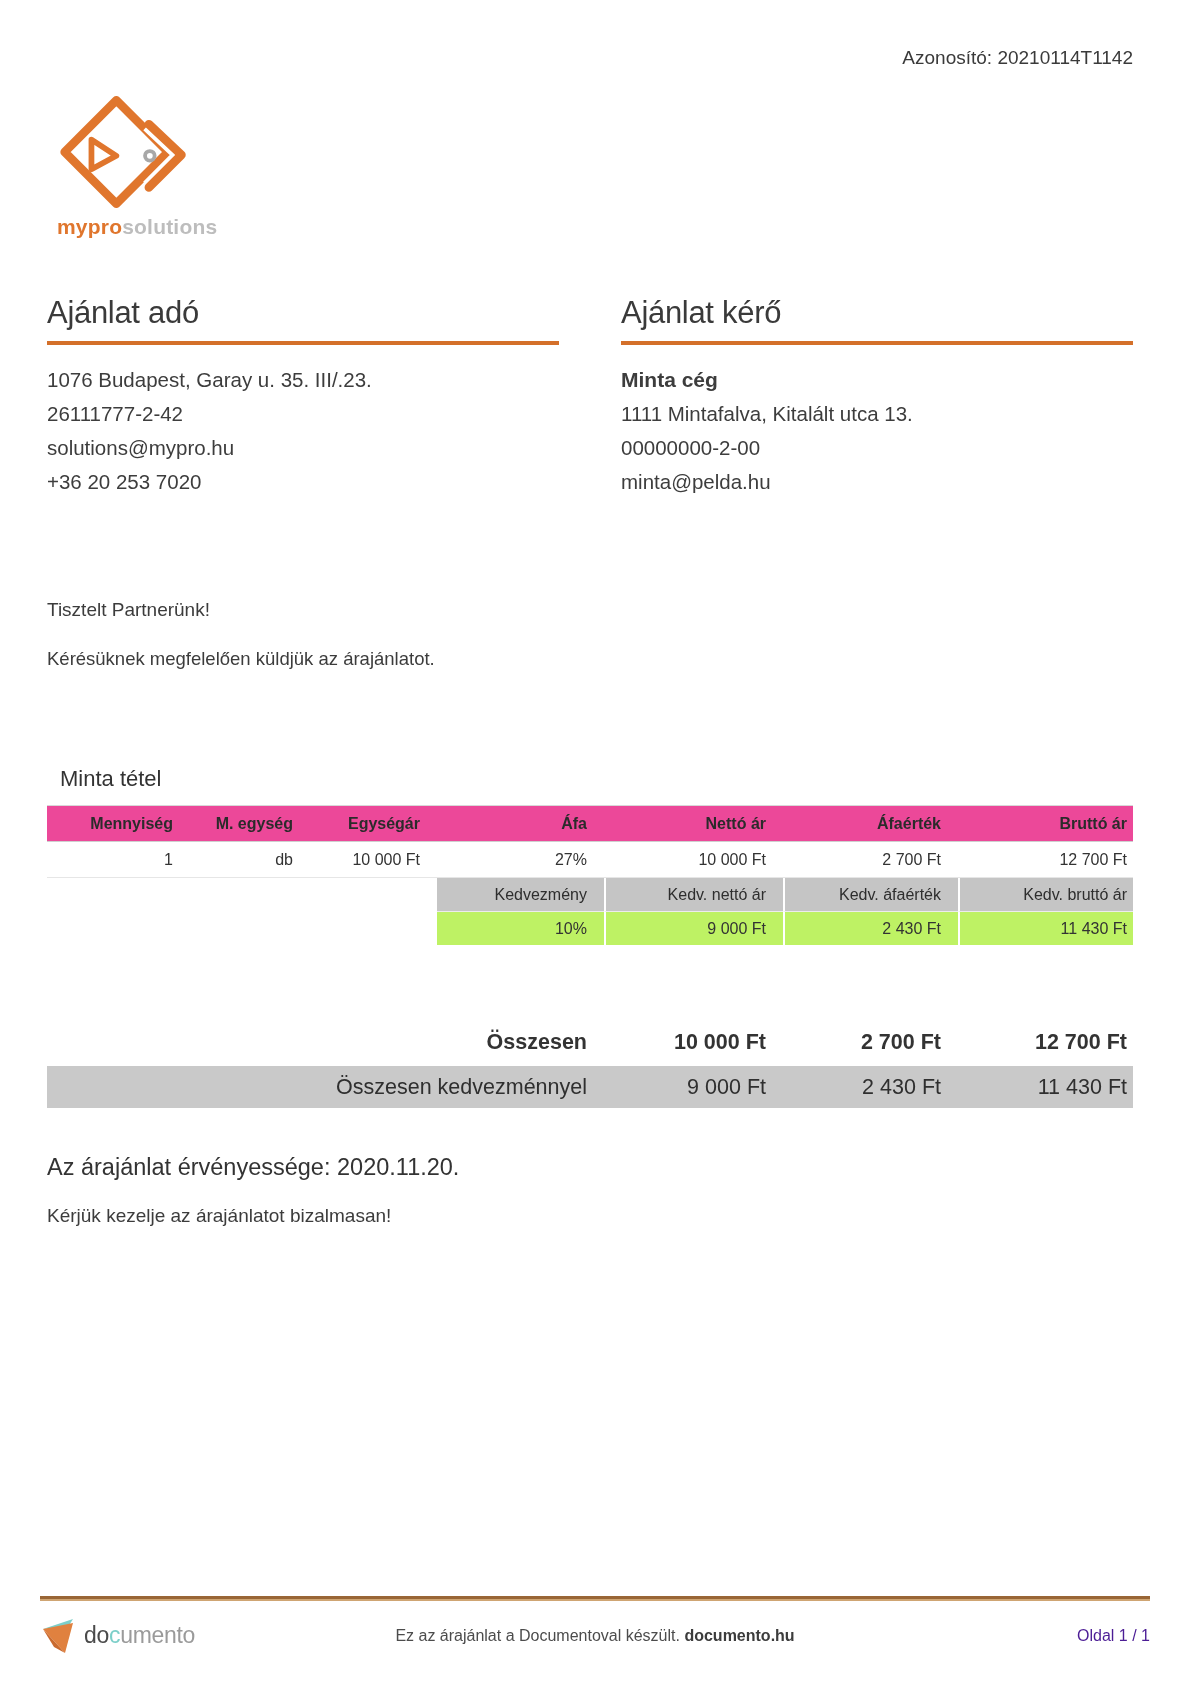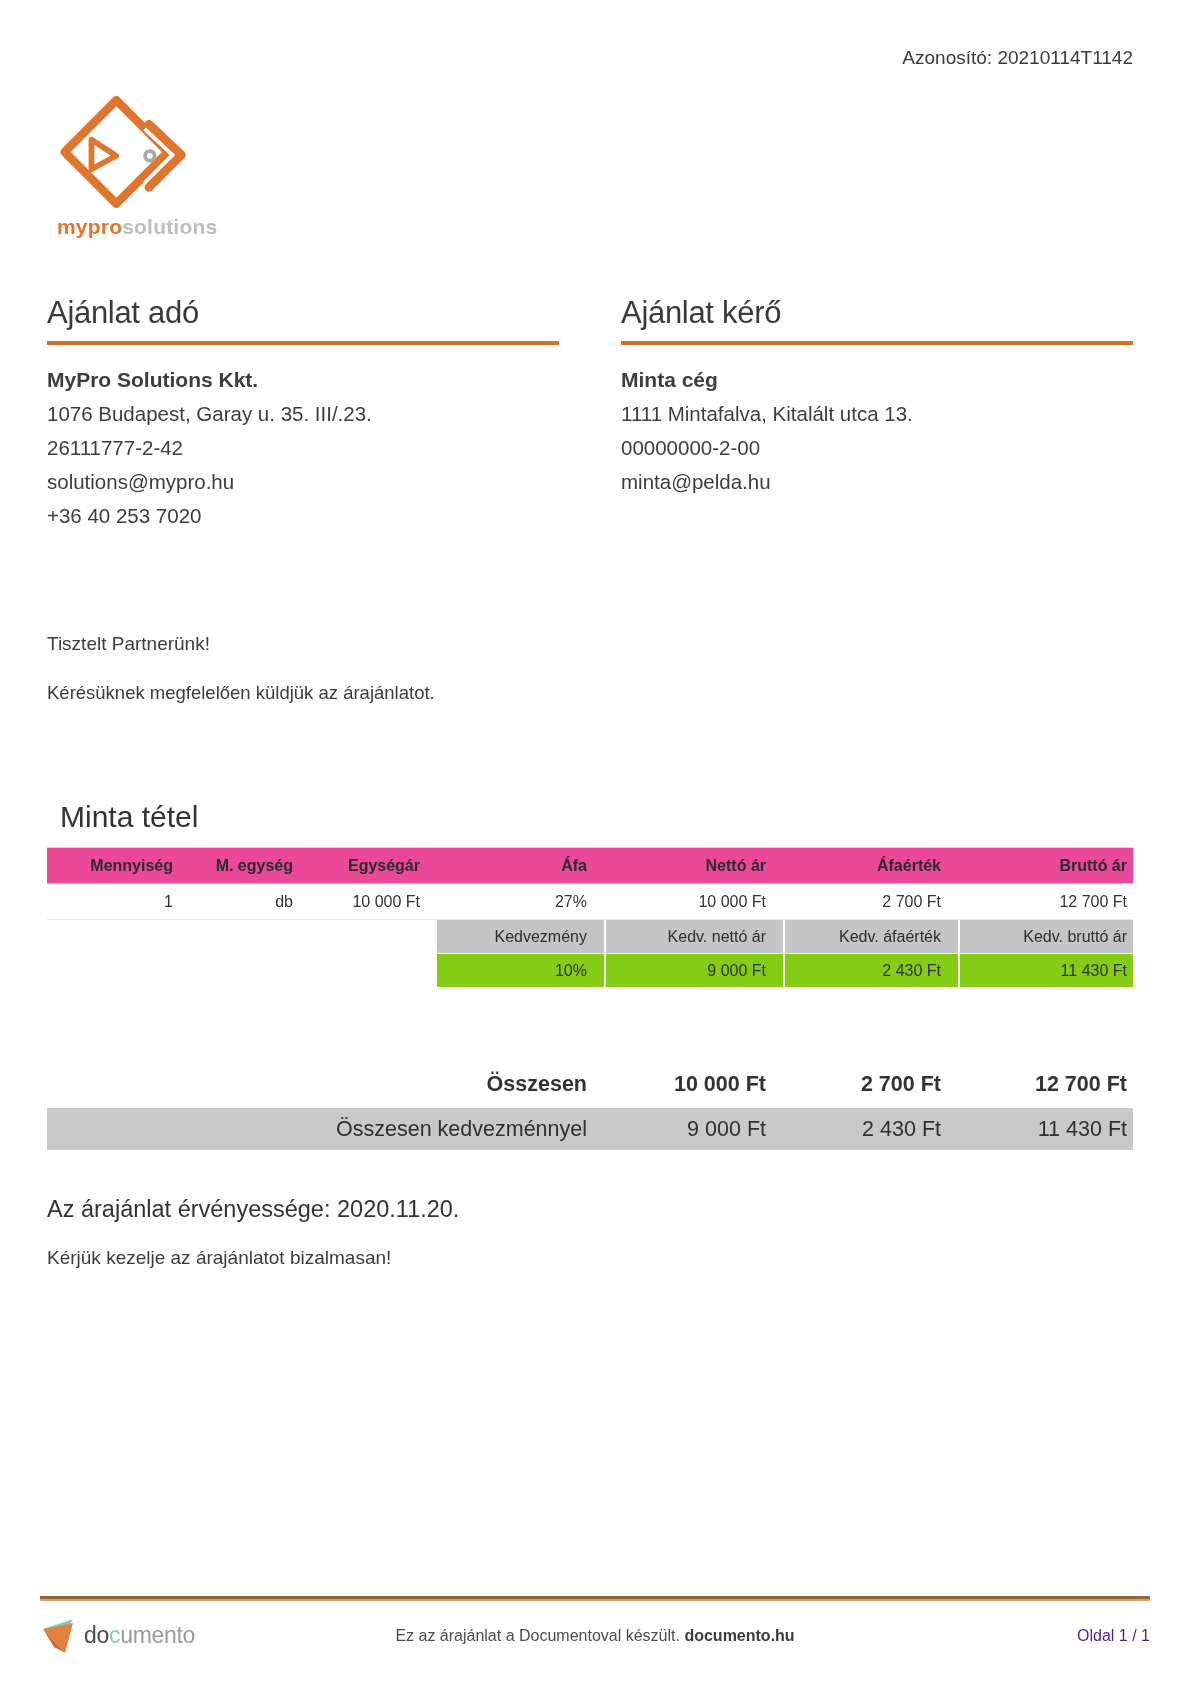--- a/index.html
+++ b/index.html
@@ -28,32 +28,32 @@
   .party .info { margin-top:18px; font-size:20.5px; line-height:34px; color:#3d3d3d; }
   .party .name { font-weight:700; font-size:21px; }
 
   
   .greeting { margin-top:100px; }
   .greeting .salutation { font-size:19px; color:#3c3c3c; }
   .greeting .body { margin-top:27px; font-size:18.5px; color:#3c3c3c; }
 
   
   .items { margin-top:96px; }
-  .items-title { font-size:30px; color:#333; margin-left:13px; }
+  .items-title { font-size:22px; color:#333; margin-left:13px; }
   .grid7 { display:grid; grid-template-columns:143px 120px 127px 167px 179px 175px 175px; }
   .items-table { margin-top:13px; }
   .cell { display:flex; align-items:center; justify-content:flex-end;
           padding-right:17px; font-size:16px; color:#333; }
   .cell.last { padding-right:6px; }
   .hrow .cell { height:37px; font-weight:700; color:#2b2b2b; background:#ec4899;
                 border-top:1px solid #d8d8d8; border-bottom:1px solid #cfcfcf; }
   .drow .cell { height:36px; border-bottom:1px solid #e6e6e6; }
   .disc-h { height:34px; background:#c5c5c5; font-weight:400; color:#2e2e2e;
             border-bottom:1px solid #ececec; }
-  .disc-d { height:33px; background:#84cc16; }
+  .disc-d { height:33px; background:#bef264; }
   .disc-sep { border-left:2px solid #fff; }
   .filler { background:#fff; }
 
   
   .totals { margin-top:78px; }
   .totals .cell { font-size:21.5px; }
   .total-row .cell { height:38px;font-weight:bold; }
   .total-label { grid-column:1 / 5; font-weight:400; color:#333; }
   .total-row-disc { margin-top:5px; background:#c9c9c9; }
   .total-row-disc .cell { height:42px; color:#2f2f2f;padding-left:44px; }
@@ -96,25 +96,24 @@
       <div class="logo-word">
         <span class="p1">mypro</span><span class="p2">solutions</span>
       </div>
     </div>
 
     <div class="parties">
       <div class="party">
         <h2>Ajánlat adó</h2>
         <div class="rule"></div>
         <div class="info">
-          <div class="name">MyPro Solutions Kkt.</div>
           <div>1076 Budapest, Garay u. 35. III/.23.</div>
           <div>26111777-2-42</div>
           <div>solutions@mypro.hu</div>
-          <div>+36 40 253 7020</div>
+          <div>+36 20 253 7020</div>
         </div>
       </div>
       <div class="party">
         <h2>Ajánlat kérő</h2>
         <div class="rule"></div>
         <div class="info">
           <div class="name">Minta cég</div>
           <div>1111 Mintafalva, Kitalált utca 13.</div>
           <div>00000000-2-00</div>
           <div>minta@pelda.hu</div>

